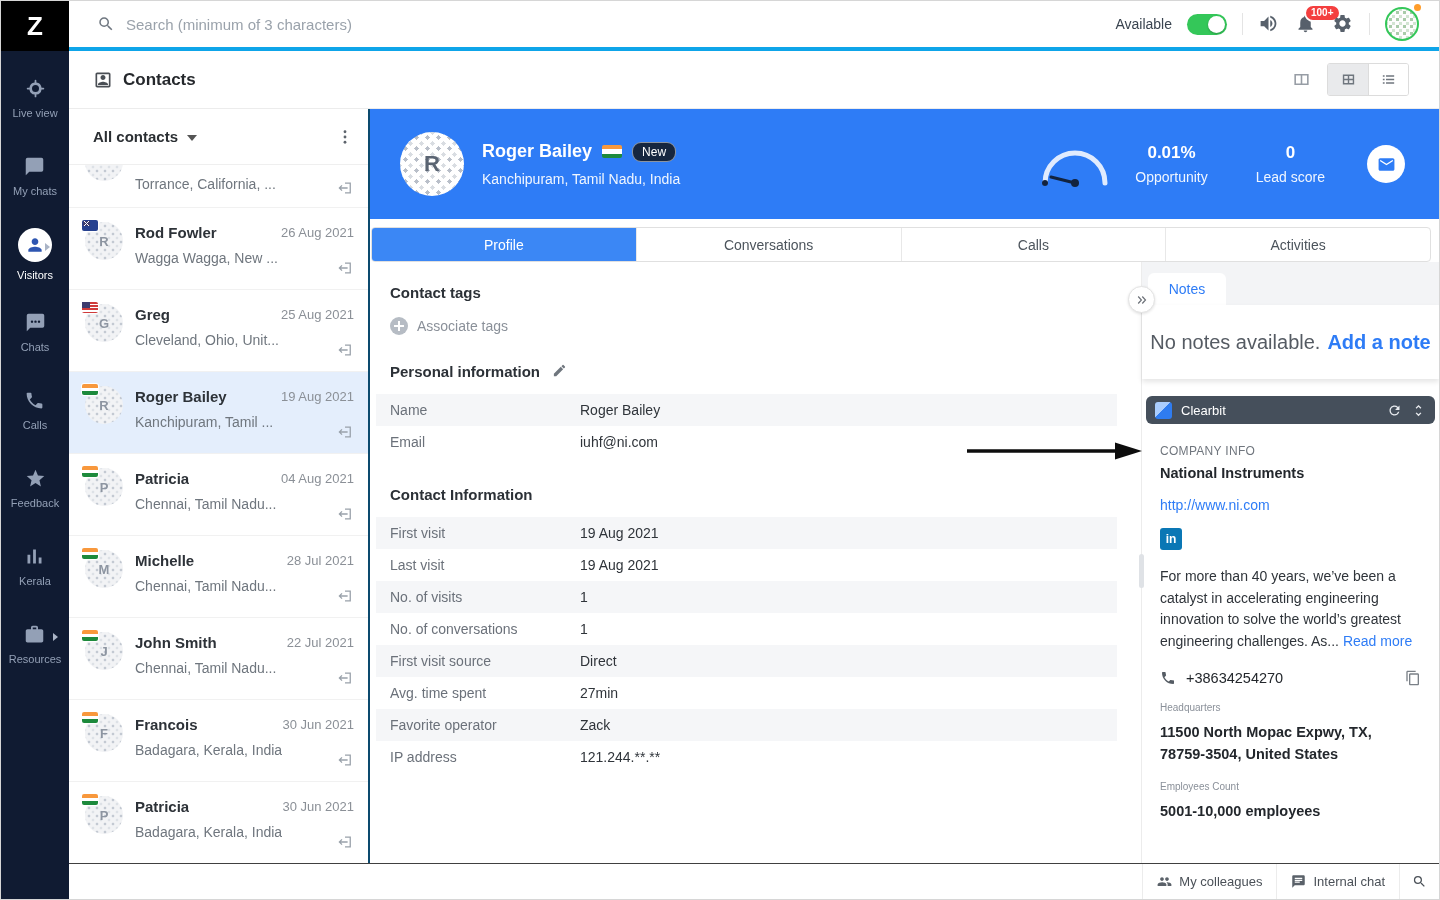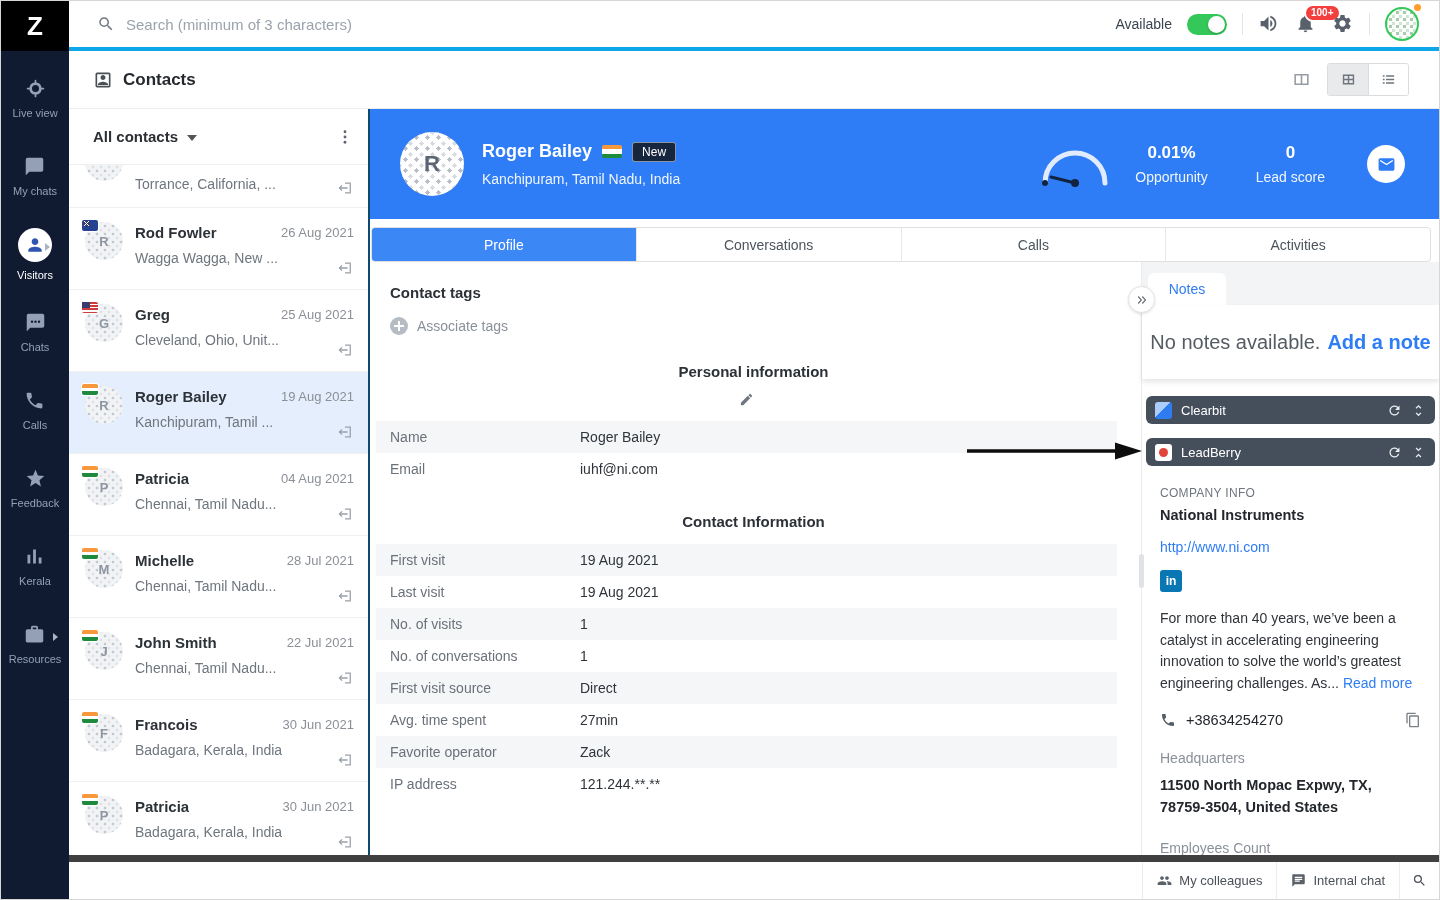--- a/index.html
+++ b/index.html
@@ -87,21 +87,21 @@
   .detail { position:absolute; left:369px; top:108px; right:0; bottom:28px; display:flex; flex-direction:column; background:#fff; overflow:hidden; }
   .bluehead { height:110px; flex:0 0 auto; background:var(--accent,#2e7cf6); display:flex; align-items:center; padding:0 30px; color:#fff; }
   .bavatar { width:64px; height:64px; border-radius:50%; flex:0 0 auto; background-color:#fff;
     background-image:radial-gradient(#b9bfc9 2px,transparent 2.1px),radial-gradient(#d9dde2 2px,transparent 2.1px); background-size:11px 11px; background-position:0 0,5px 6px;
     display:flex; align-items:center; justify-content:center; }
   .bavatar span { font-size:22px; font-weight:bold; color:#5a6472; }
   .binfo { margin-left:18px; }
   .brow { display:flex; align-items:center; gap:10px; }
   .bname { font-size:18px; font-weight:bold; }
   .bflag { width:20px; height:13px; border-radius:2px; background:linear-gradient(180deg,#f8983c 0 34%,#fff 34% 66%,#1d8a3c 66%); }
-  .newbadge { font-size:12px; background:#16263f; border:1px solid rgba(255,255,255,.5); padding:2px 9px; border-radius:3px; }
+  .newbadge { font-size:12px; background:#16263f; border:1px solid rgba(255,255,255,.5); padding:2px 9px; border-radius:9px; }
   .bloc { margin-top:9px; font-size:14px; color:rgba(255,255,255,.93); }
   .bright { margin-left:auto; display:flex; align-items:center; }
   .gauge { width:80px; height:46px; }
   .metric { text-align:center; }
   .metric.opp { margin-left:20px; }
   .metric.lead { margin-left:48px; }
   .mval { font-size:17px; font-weight:bold; }
   .mlabel { margin-top:6px; font-size:14px; color:rgba(255,255,255,.93); }
   .mailbtn { margin-left:42px; margin-right:4px; width:38px; height:38px; border-radius:50%; background:#fff; display:flex; align-items:center; justify-content:center; color:var(--accent,#2e7cf6); cursor:pointer; }
   .mailbtn svg { width:19px; height:19px; }
@@ -111,21 +111,21 @@
   .tab:last-child { border-right:none; }
   .tab.active { background:#3b87f5; color:#fff; }
 
   .dbody { flex:1; min-height:0; display:flex; position:relative; }
   .pcontent { width:771px; flex:0 0 auto; padding:22px 24px 0 6px; overflow:hidden; }
   .h15 { font-size:15px; font-weight:bold; color:#2c3137; margin-left:14px; }
   .assoc { margin:16px 0 0 14px; display:flex; align-items:center; gap:9px; color:#8a9099; font-size:14px; cursor:pointer; }
   .plusic { width:18px; height:18px; border-radius:50%; background:#b6bcc4; position:relative; flex:0 0 auto; }
   .plusic::before { content:""; position:absolute; left:4px; top:8px; width:10px; height:2px; background:#fff; }
   .plusic::after { content:""; position:absolute; left:8px; top:4px; width:2px; height:10px; background:#fff; }
-  .phead { margin:28px 0 0 0; display:flex; align-items:center; gap:12px;flex-direction:column; }
+  .phead { margin:28px 0 0 0; display:flex; align-items:flex-start; gap:12px; }
   .phead .h15 { margin-left:14px; }
   .pencil { width:15px; height:15px; color:#6f767e; cursor:pointer; }
   .pencil svg { width:15px; height:15px; }
   .itable { margin-top:14px; }
   .irow { height:32px; display:flex; align-items:center; padding-left:14px; font-size:14px; }
   .irow:nth-of-type(odd) { background:#f5f6f8; }
   .ilabel { width:190px; flex:0 0 auto; color:#6b717a; }
   .ivalue { color:#2f343a; }
 
   
@@ -153,28 +153,28 @@
   .clink { display:inline-block; margin-top:16px; font-size:14px; color:var(--accent,#2e7cf6); text-decoration:none; cursor:pointer; }
   .lnkd { margin-top:14px; width:22px; height:22px; border-radius:3px; background:#0a77b5; color:#fff; font-size:12px; font-weight:bold; display:flex; align-items:center; justify-content:center; cursor:pointer; }
   .cdesc { margin-top:16px; font-size:14px; line-height:21.5px; color:#2f343a; }
   .readmore { color:var(--accent,#2e7cf6); cursor:pointer; }
   .phonerow { margin-top:18px; display:flex; align-items:center; gap:10px; }
   .phoneic { width:16px; height:16px; color:#555c64; }
   .phoneic svg { width:16px; height:16px; }
   .pnum { font-size:14.5px; color:#23272c; flex:1; }
   .copyic { width:16px; height:16px; color:#7a8087; cursor:pointer; }
   .copyic svg { width:16px; height:16px; }
-  .glabel { margin-top:22px; font-size:14px; color:#8a9099; }
+  .glabel { margin-top:16px; font-size:10px; color:#8a9099; }
   .gval { margin-top:8px; font-size:14.5px; font-weight:bold; color:#23272c; line-height:22px; width:92%; }
 
   
   .anno { position:absolute; left:958px; top:436px; width:186px; height:28px; z-index:40; pointer-events:none; }
 
   
-  .footer { position:absolute; left:68px; right:0; bottom:0; height:44px; background:#fff; border-top:7px solid #404040; display:flex; align-items:center; justify-content:flex-end; z-index:25; }
+  .footer { position:absolute; left:68px; right:0; bottom:0; height:36px; background:#fff; border-top:1px solid #404040; display:flex; align-items:center; justify-content:flex-end; z-index:25; }
   .fbtn { display:flex; align-items:center; gap:7px; font-size:13px; color:#4b5158; padding:0 14px; height:100%; border-left:1px solid #ececec; cursor:pointer; }
   .fbtn svg { width:15px; height:15px; color:#5a6169; }
   .fsearch { width:40px; display:flex; align-items:center; justify-content:center; height:100%; border-left:1px solid #ececec; cursor:pointer; color:#4b5158; }
   .fsearch svg { width:15px; height:15px; }
 </style>
 </head>
 <body>
 
 <svg class="symbols" aria-hidden="true">
   <symbol id="i-search" viewBox="0 0 24 24">
@@ -706,34 +706,20 @@
                   <use href="#i-refresh"></use>
                 </svg>
               </span>
               <span class="iact">
                 <svg viewBox="0 0 24 24">
                   <use href="#i-unfold"></use>
                 </svg>
               </span>
             </div>
 
-            <div class="ibar">
-              <span class="ilogo logo-leadberry"></span>
-              <span class="iname">LeadBerry</span>
-              <span class="iact">
-                <svg viewBox="0 0 24 24">
-                  <use href="#i-refresh"></use>
-                </svg>
-              </span>
-              <span class="iact">
-                <svg viewBox="0 0 24 24">
-                  <use href="#i-collapse"></use>
-                </svg>
-              </span>
-            </div>
           </div>
         <div class="company">
           <div class="clabel">COMPANY INFO</div>
           <div class="cname2">National Instruments</div>
           <a class="clink">http://www.ni.com</a>
           <div class="lnkd">in</div>
           <div class="cdesc">
             <span>For more than 40 years, we’ve been a catalyst in accelerating engineering innovation to solve the world’s greatest engineering challenges. As...</span>
             <span class="readmore">Read more</span>
           </div>

